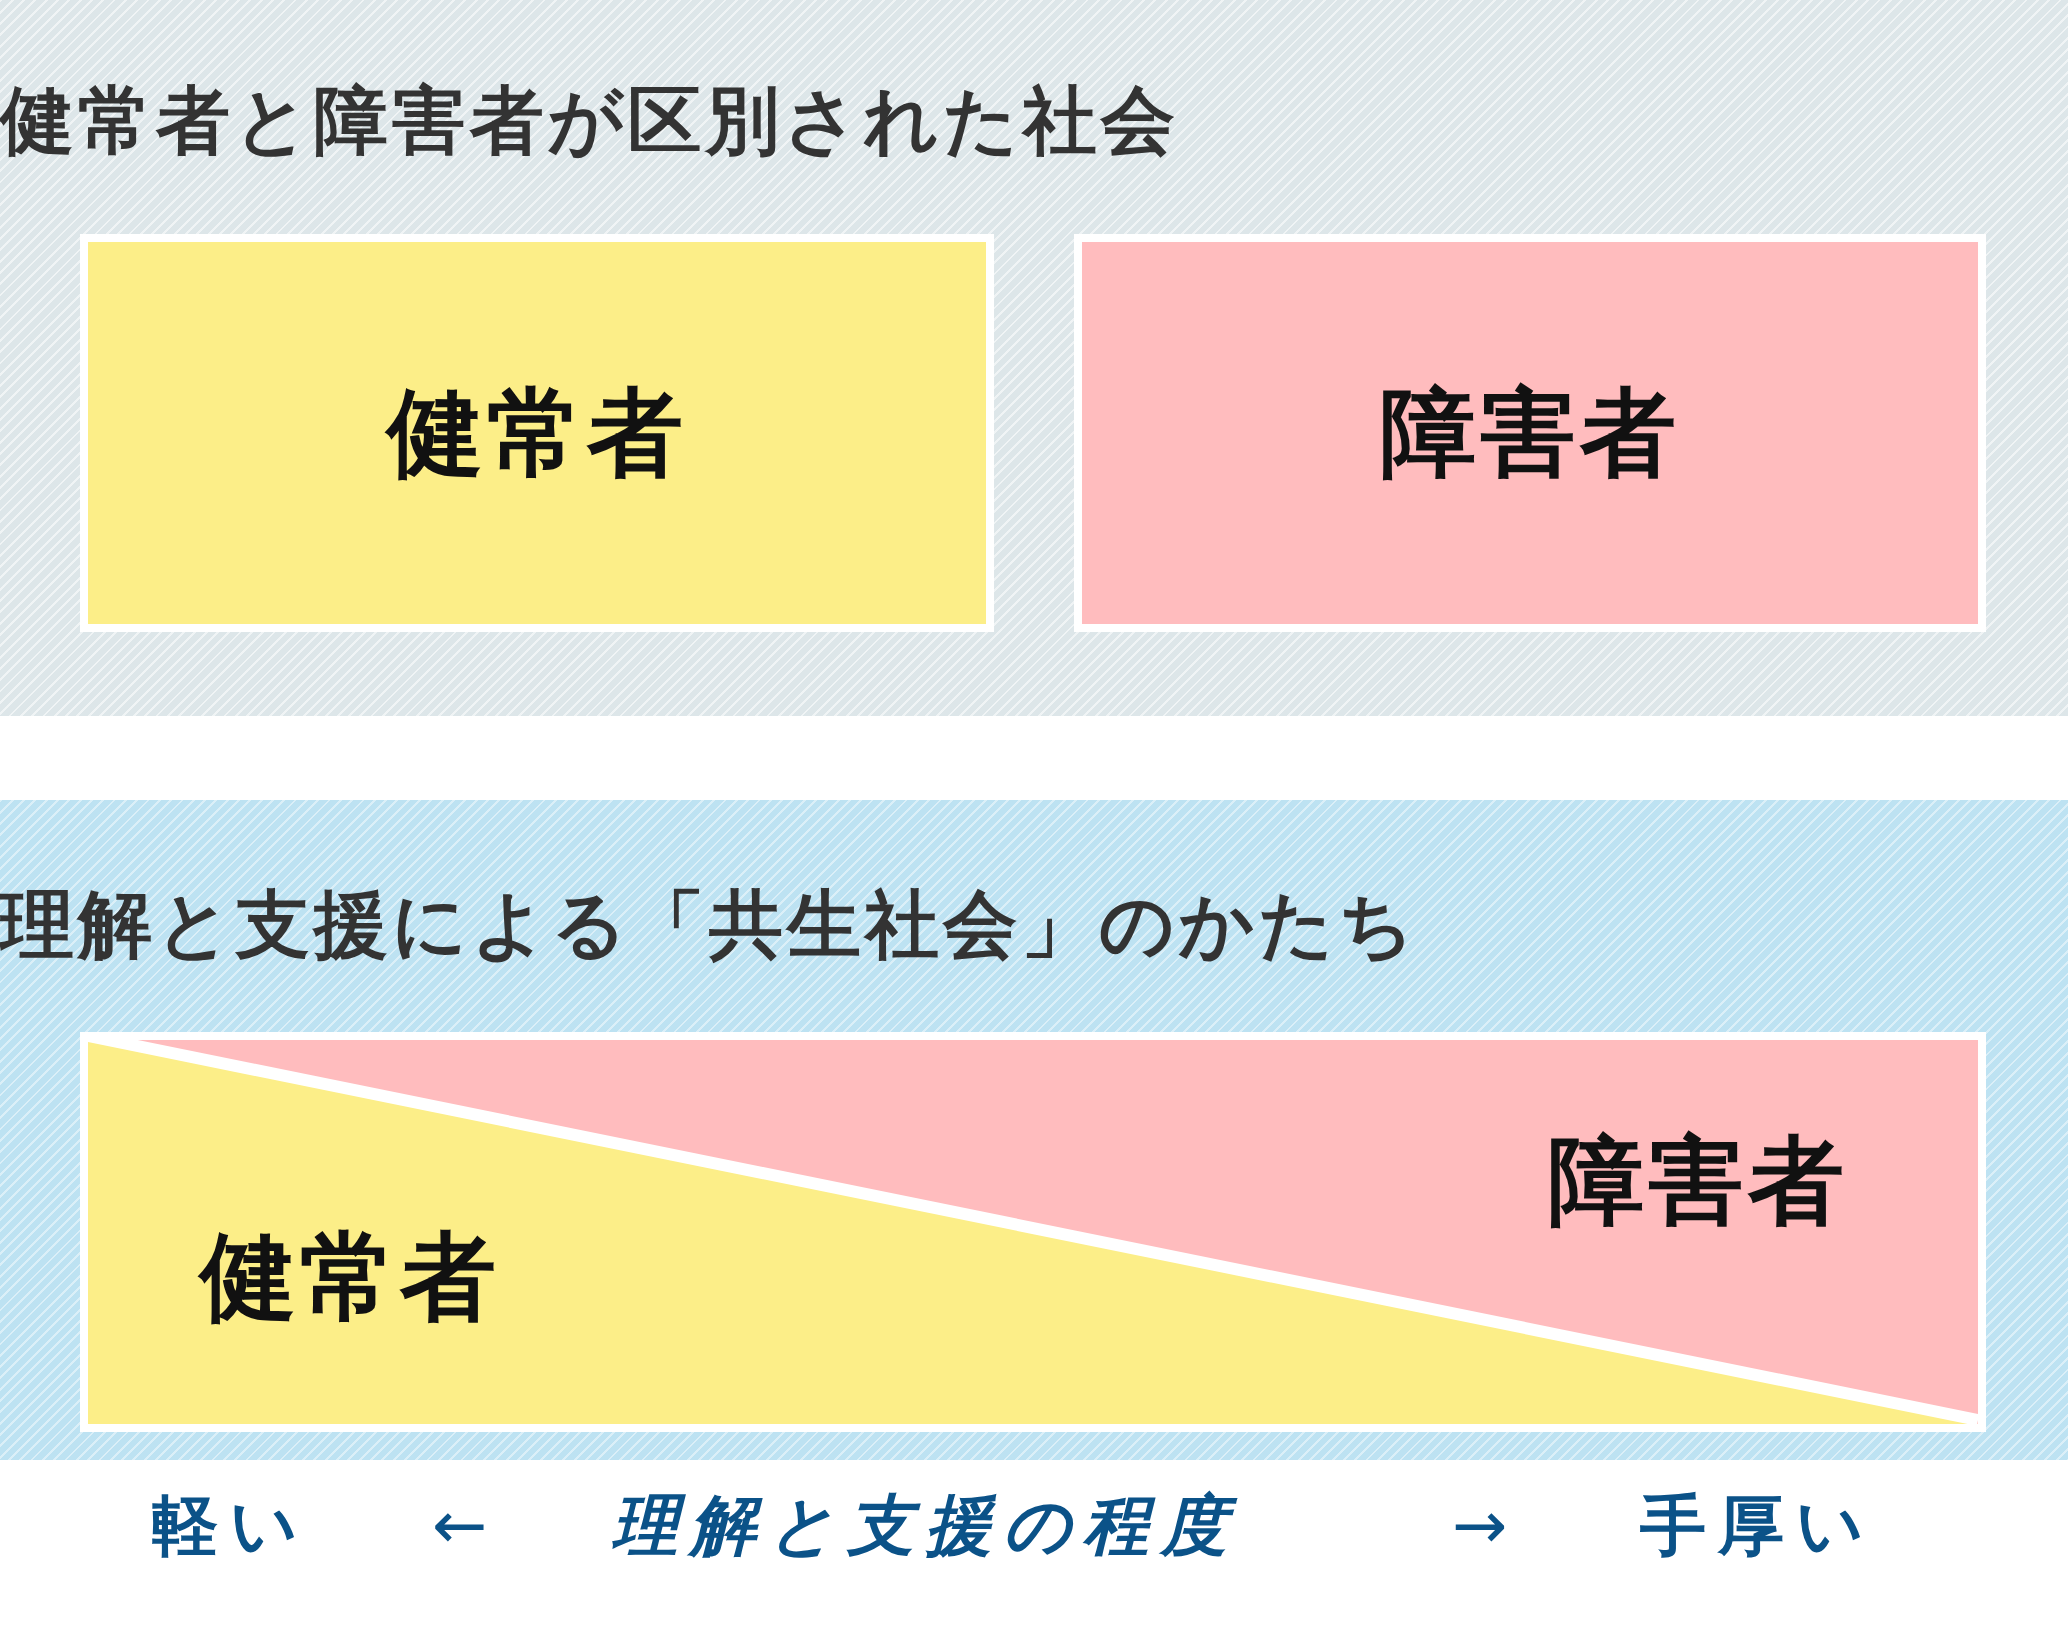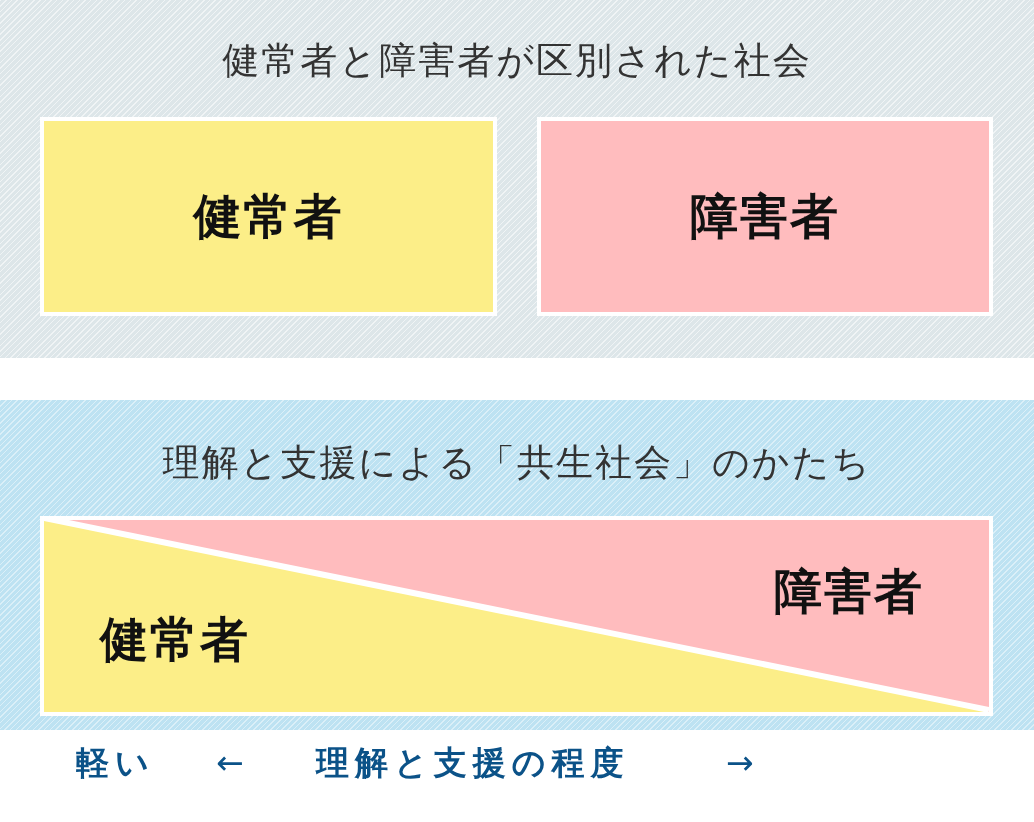--- a/index.html
+++ b/index.html
@@ -17,22 +17,22 @@
         transparent 1px, transparent 4px);
     }
     .panel-bottom {
       top: 400px; height: 330px;
       background-color: #bde2f2;
       background-image: repeating-linear-gradient(135deg,
         rgba(255,255,255,0.45) 0px, rgba(255,255,255,0.45) 1px,
         transparent 1px, transparent 4px);
     }
     .title {
-      position: absolute; left: 0; width: 1034px; text-align: center;
-      font-weight: normal; color: #333333; font-size: 37px; letter-spacing: 2px;
+      position: absolute; left: 0; width: 1034px; text-align: left;
+      font-weight: bold; color: #333333; font-size: 37px; letter-spacing: 2px;
       line-height: 1;
     }
     .panel-top .title { top: 42px; }
     .panel-bottom .title { top: 44px; }
 
     .box {
       position: absolute; box-sizing: border-box;
       border: 4px solid #ffffff;
       display: flex; align-items: center; justify-content: center;
       font-weight: bold; color: #111111; font-size: 48px; letter-spacing: 2px;
@@ -52,21 +52,21 @@
     .tri-label-healthy { left: 56px; top: 95px; }
     .tri-label-disabled { left: 730px; top: 47px; }
 
     .scale {
       position: absolute; top: 346px; left: 0; width: 1034px; height: 40px;
       color: #0b5288; font-weight: bold; font-size: 33px; line-height: 1;
     }
     .scale span { position: absolute; top: 0; letter-spacing: 6px; white-space: nowrap; }
     .scale .s-light { left: 76px; }
     .scale .s-larrow { left: 216px; font-weight: normal; }
-    .scale .s-mid { left: 316px; }
+    .scale .s-mid { left: 306px; font-style: italic; }
     .scale .s-rarrow { left: 726px; font-weight: normal; }
     .scale .s-heavy { left: 820px; }
   </style>
 </head>
 <body>
 
 <section class="panel panel-top">
   <div class="title">健常者と障害者が区別された社会</div>
   <div class="box box-healthy" style="background:#fcee88">
     <span>健常者</span>
@@ -87,14 +87,15 @@
     </svg>
     <div class="tri-label tri-label-healthy">健常者</div>
     <div class="tri-label tri-label-disabled">障害者</div>
   </div>
 
   <div class="scale">
     <span class="s-light">軽い</span>
     <span class="s-larrow">←</span>
     <span class="s-mid">理解と支援の程度</span>
     <span class="s-rarrow">→</span>
+    <span class="s-heavy">手厚い</span>
   </div>
 </section>
 
 </body></html>

